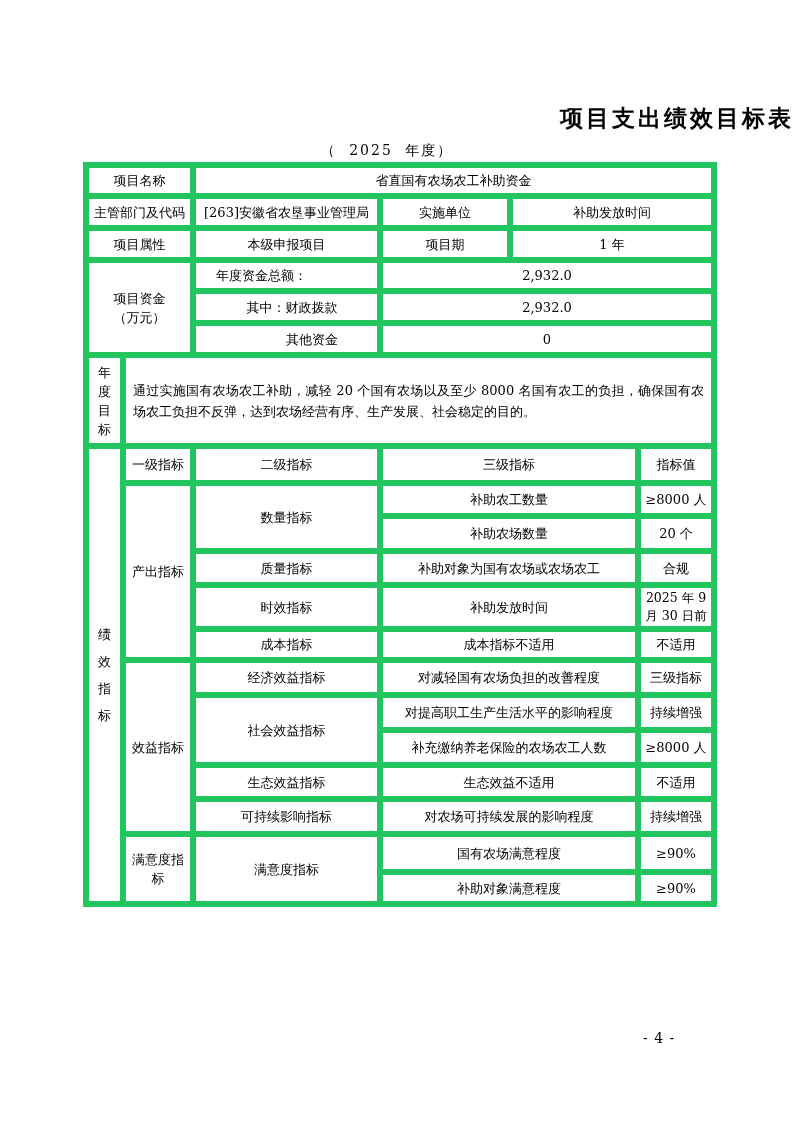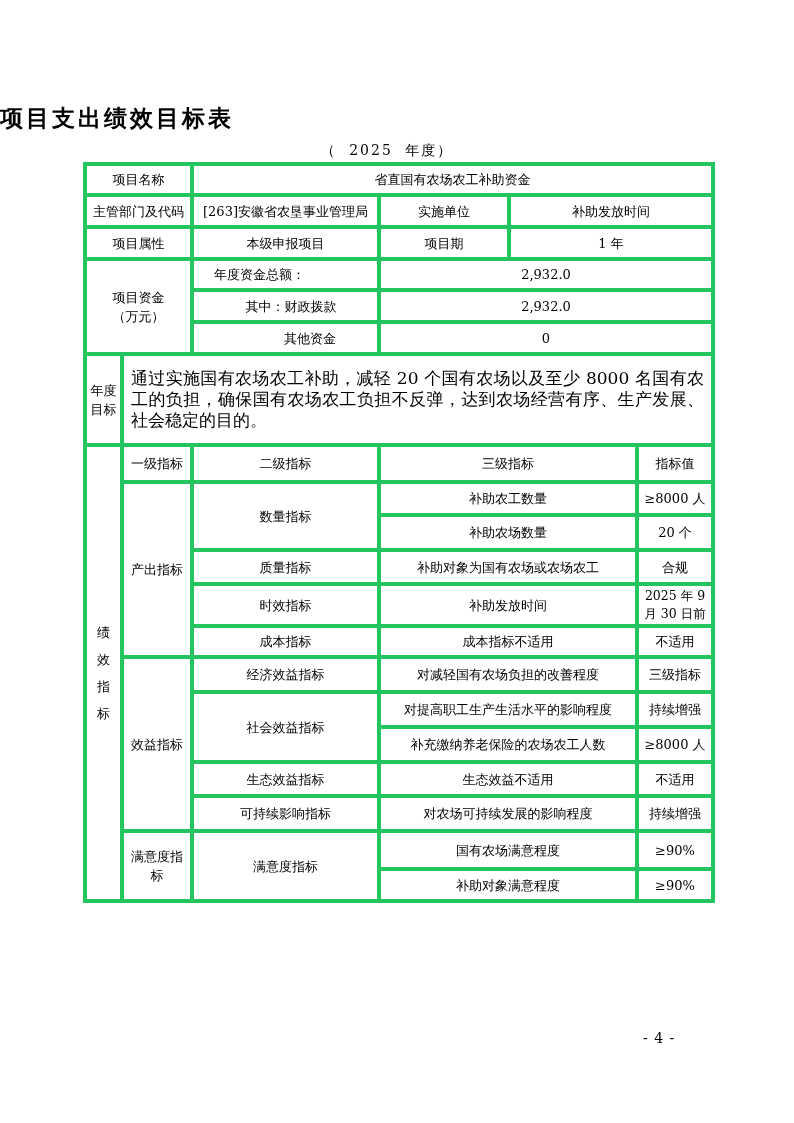--- a/index.html
+++ b/index.html
@@ -6,55 +6,55 @@
   html, body { margin: 0; padding: 0; }
   body {
     width: 794px; height: 1123px;
     background: #ffffff;
     position: relative;
     font-family: "DejaVu Serif", "Liberation Serif", serif;
     color: #000;
   }
   .doc-title {
     position: absolute; top: 104px; left: 0; width: 794px;
-    text-align: left;
+    text-align: right;
     font-family: "DejaVu Sans", "Liberation Sans", sans-serif;
     font-size: 23px; font-weight: 700; letter-spacing: 3px;
     line-height: 28px;
   }
   .doc-subtitle {
     position: absolute; top: 141px; left: 0; width: 774px;
     text-align: center;
     font-size: 14px; letter-spacing: 2px; word-spacing: 6px;
     line-height: 18px;
   }
   table.main {
     position: absolute; left: 83px; top: 162px;
     width: 628px;
     border-collapse: collapse; table-layout: fixed;
     border: 2px solid #000;
   }
   td {
-    border: 4px solid #22c55e;
+    border: 6px solid #22c55e;
     text-align: center; vertical-align: middle;
     font-size: 13px; line-height: 19px;
     padding: 1px 3px;
     overflow: hidden;
     word-break: break-all;
   }
   .h31 { height: 31px; } .h32 { height: 32px; } .h33 { height: 33px; }
   .h34 { height: 34px; } .h35 { height: 35px; }
   .h37 { height: 37px; } .h38 { height: 38px; } .h40 { height: 40px; }
   .h91 { height: 91px; margin-left: 8px; }
   .fund-name-1 { text-align: left; padding-left: 20px; }
   .fund-name-2 { text-align: center; padding-left: 14px; }
   .fund-name-3 { text-align: left; padding-left: 90px; }
   .goal-text {
     text-align: justify; text-justify: inter-character;
-    padding: 6px 7px; font-size: 17px; line-height: 21px;
+    padding: 6px 7px; font-size: 13px; line-height: 21px;
     vertical-align: middle;
   }
   .side-label { padding: 0 5px; line-height: 27px; }
   .two-line div { line-height: 19px; }
   .vtight { padding: 1px 2px; line-height: 18px; font-size: 12.5px; }
   .footer-page {
     position: absolute; left: 643px; top: 1029px;
     font-size: 14px; letter-spacing: 1px; line-height: 18px;
   }
 </style>

